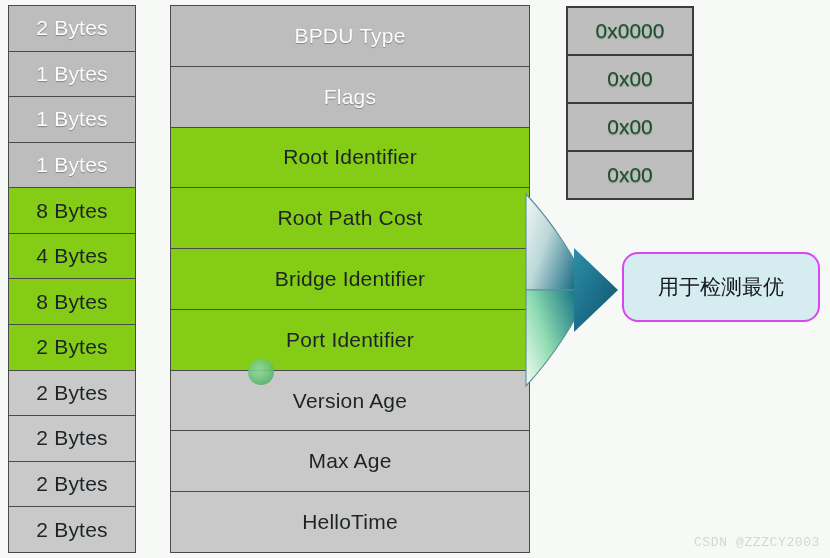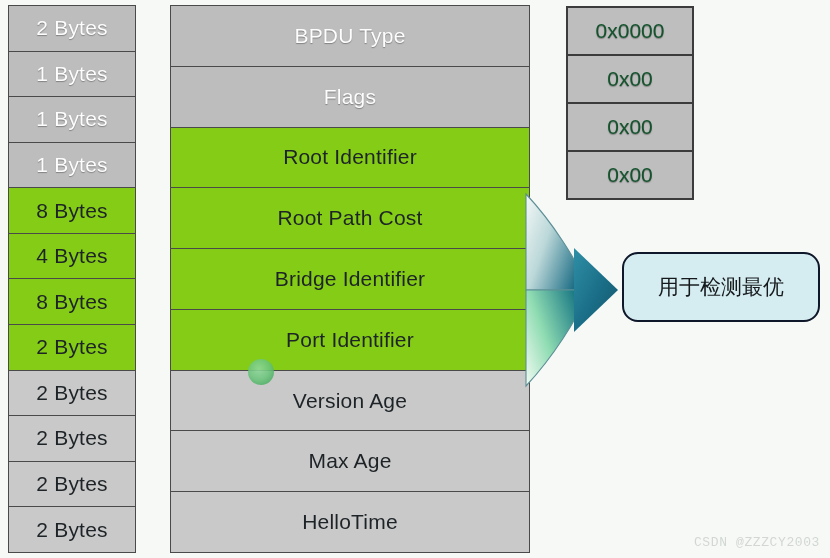--- a/index.html
+++ b/index.html
@@ -112,21 +112,21 @@
   }
 
   
   #callout {
     position: absolute;
     left: 622px;
     top: 252px;
     width: 198px;
     height: 70px;
     background: #d5ecf0;
-    border: 2px solid #0f172a;
+    border: 2px solid #d946ef;
     border-radius: 16px;
     display: flex;
     flex-direction: column;
     align-items: center;
     justify-content: center;
     box-sizing: border-box;
     color: #15191c;
     font-size: 21px;
     line-height: 1.25;
   }

